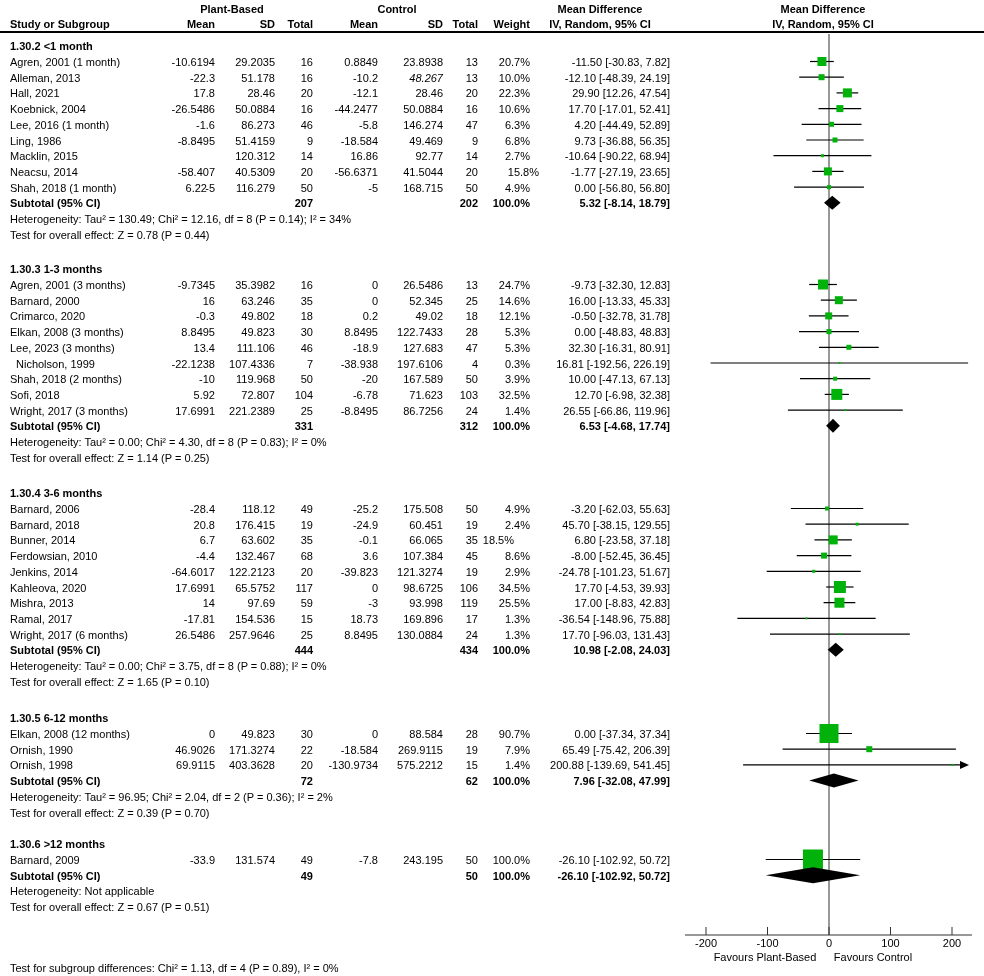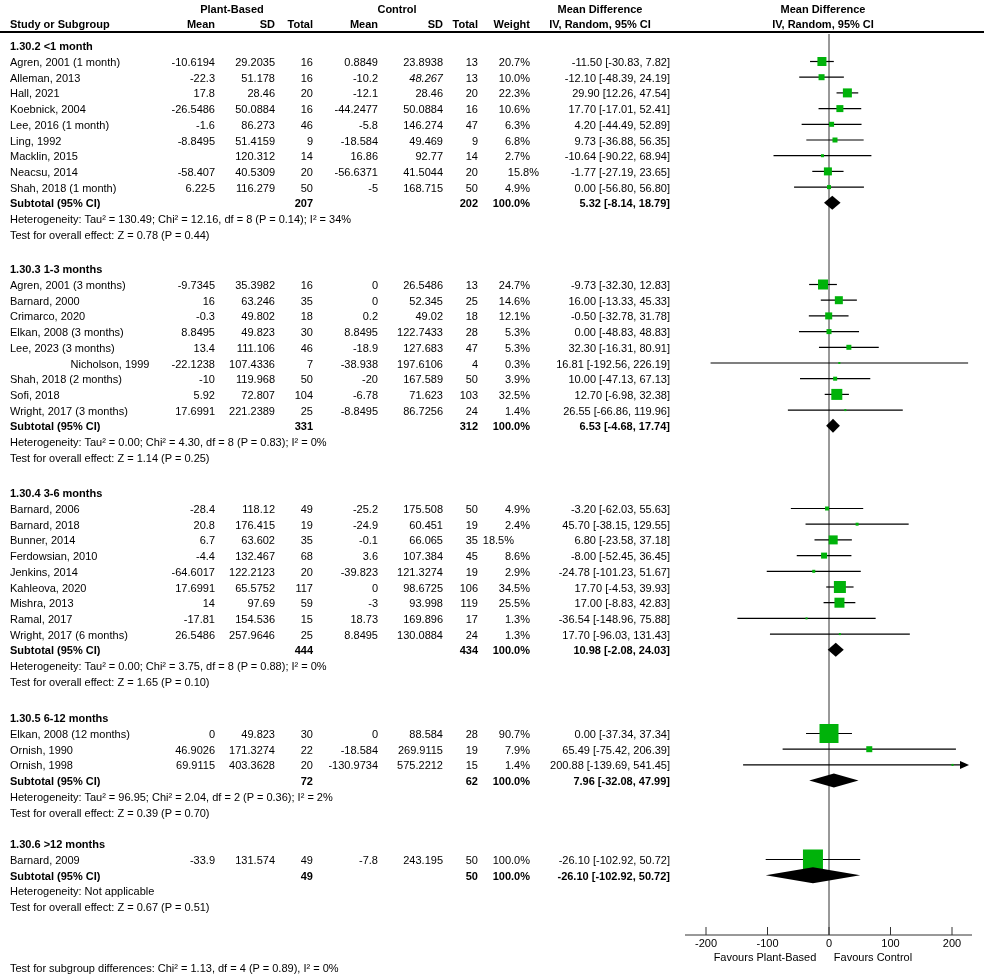--- a/index.html
+++ b/index.html
@@ -159,21 +159,21 @@
       <div class="cell r" style="top: 103.1px; left: 532px; width: 138px;">17.70 [-17.01, 52.41]</div>
       <div class="cell" style="top: 118.8px; left: 10px; width: 200px;">Lee, 2016 (1 month)</div>
       <div class="cell r" style="top: 118.8px; left: 137px; width: 78px;">-1.6</div>
       <div class="cell r" style="top: 118.8px; left: 217px; width: 58px;">86.273</div>
       <div class="cell r" style="top: 118.8px; left: 277px; width: 36px;">46</div>
       <div class="cell r" style="top: 118.8px; left: 315px; width: 63px;">-5.8</div>
       <div class="cell r" style="top: 118.8px; left: 380px; width: 63px;">146.274</div>
       <div class="cell r" style="top: 118.8px; left: 445px; width: 33px;">47</div>
       <div class="cell r" style="top: 118.8px; left: 478px; width: 52px;">6.3%</div>
       <div class="cell r" style="top: 118.8px; left: 532px; width: 138px;">4.20 [-44.49, 52.89]</div>
-      <div class="cell" style="top: 134.5px; left: 10px; width: 200px;">Ling, 1992</div>
+      <div class="cell" style="top: 134.5px; left: 10px; width: 200px;">Ling, 1986</div>
       <div class="cell r" style="top: 134.5px; left: 137px; width: 78px;">-8.8495</div>
       <div class="cell r" style="top: 134.5px; left: 217px; width: 58px;">51.4159</div>
       <div class="cell r" style="top: 134.5px; left: 277px; width: 36px;">9</div>
       <div class="cell r" style="top: 134.5px; left: 315px; width: 63px;">-18.584</div>
       <div class="cell r" style="top: 134.5px; left: 380px; width: 63px;">49.469</div>
       <div class="cell r" style="top: 134.5px; left: 445px; width: 33px;">9</div>
       <div class="cell r" style="top: 134.5px; left: 478px; width: 52px;">6.8%</div>
       <div class="cell r" style="top: 134.5px; left: 532px; width: 138px;">9.73 [-36.88, 56.35]</div>
       <div class="cell" style="top: 150.2px; left: 10px; width: 200px;">Macklin, 2015</div>
       <div class="cell r" style="top: 150.2px; left: 129px; width: 78px; margin-top: 32px;">6.22</div>
@@ -248,21 +248,21 @@
       <div class="cell r" style="top: 326.1px; left: 532px; width: 138px;">0.00 [-48.83, 48.83]</div>
       <div class="cell" style="top: 341.8px; left: 10px; width: 200px;">Lee, 2023 (3 months)</div>
       <div class="cell r" style="top: 341.8px; left: 137px; width: 78px;">13.4</div>
       <div class="cell r" style="top: 341.8px; left: 217px; width: 58px;">111.106</div>
       <div class="cell r" style="top: 341.8px; left: 277px; width: 36px;">46</div>
       <div class="cell r" style="top: 341.8px; left: 315px; width: 63px;">-18.9</div>
       <div class="cell r" style="top: 341.8px; left: 380px; width: 63px;">127.683</div>
       <div class="cell r" style="top: 341.8px; left: 445px; width: 33px;">47</div>
       <div class="cell r" style="top: 341.8px; left: 478px; width: 52px;">5.3%</div>
       <div class="cell r" style="top: 341.8px; left: 532px; width: 138px;">32.30 [-16.31, 80.91]</div>
-      <div class="cell" style="top: 357.5px; left: 10px; width: 200px; text-align: center;">Nicholson, 1999</div>
+      <div class="cell" style="top: 357.5px; left: 16px; width: 200px;">Nicholson, 1999</div>
       <div class="cell r" style="top: 357.5px; left: 137px; width: 78px;">-22.1238</div>
       <div class="cell r" style="top: 357.5px; left: 217px; width: 58px;">107.4336</div>
       <div class="cell r" style="top: 357.5px; left: 277px; width: 36px;">7</div>
       <div class="cell r" style="top: 357.5px; left: 315px; width: 63px;">-38.938</div>
       <div class="cell r" style="top: 357.5px; left: 380px; width: 63px;">197.6106</div>
       <div class="cell r" style="top: 357.5px; left: 445px; width: 33px;">4</div>
       <div class="cell r" style="top: 357.5px; left: 478px; width: 52px;">0.3%</div>
       <div class="cell r" style="top: 357.5px; left: 532px; width: 138px; text-align: right;">16.81 [-192.56, 226.19]</div>
       <div class="cell" style="top: 373.2px; left: 10px; width: 200px;">Shah, 2018 (2 months)</div>
       <div class="cell r" style="top: 373.2px; left: 137px; width: 78px;">-10</div>

